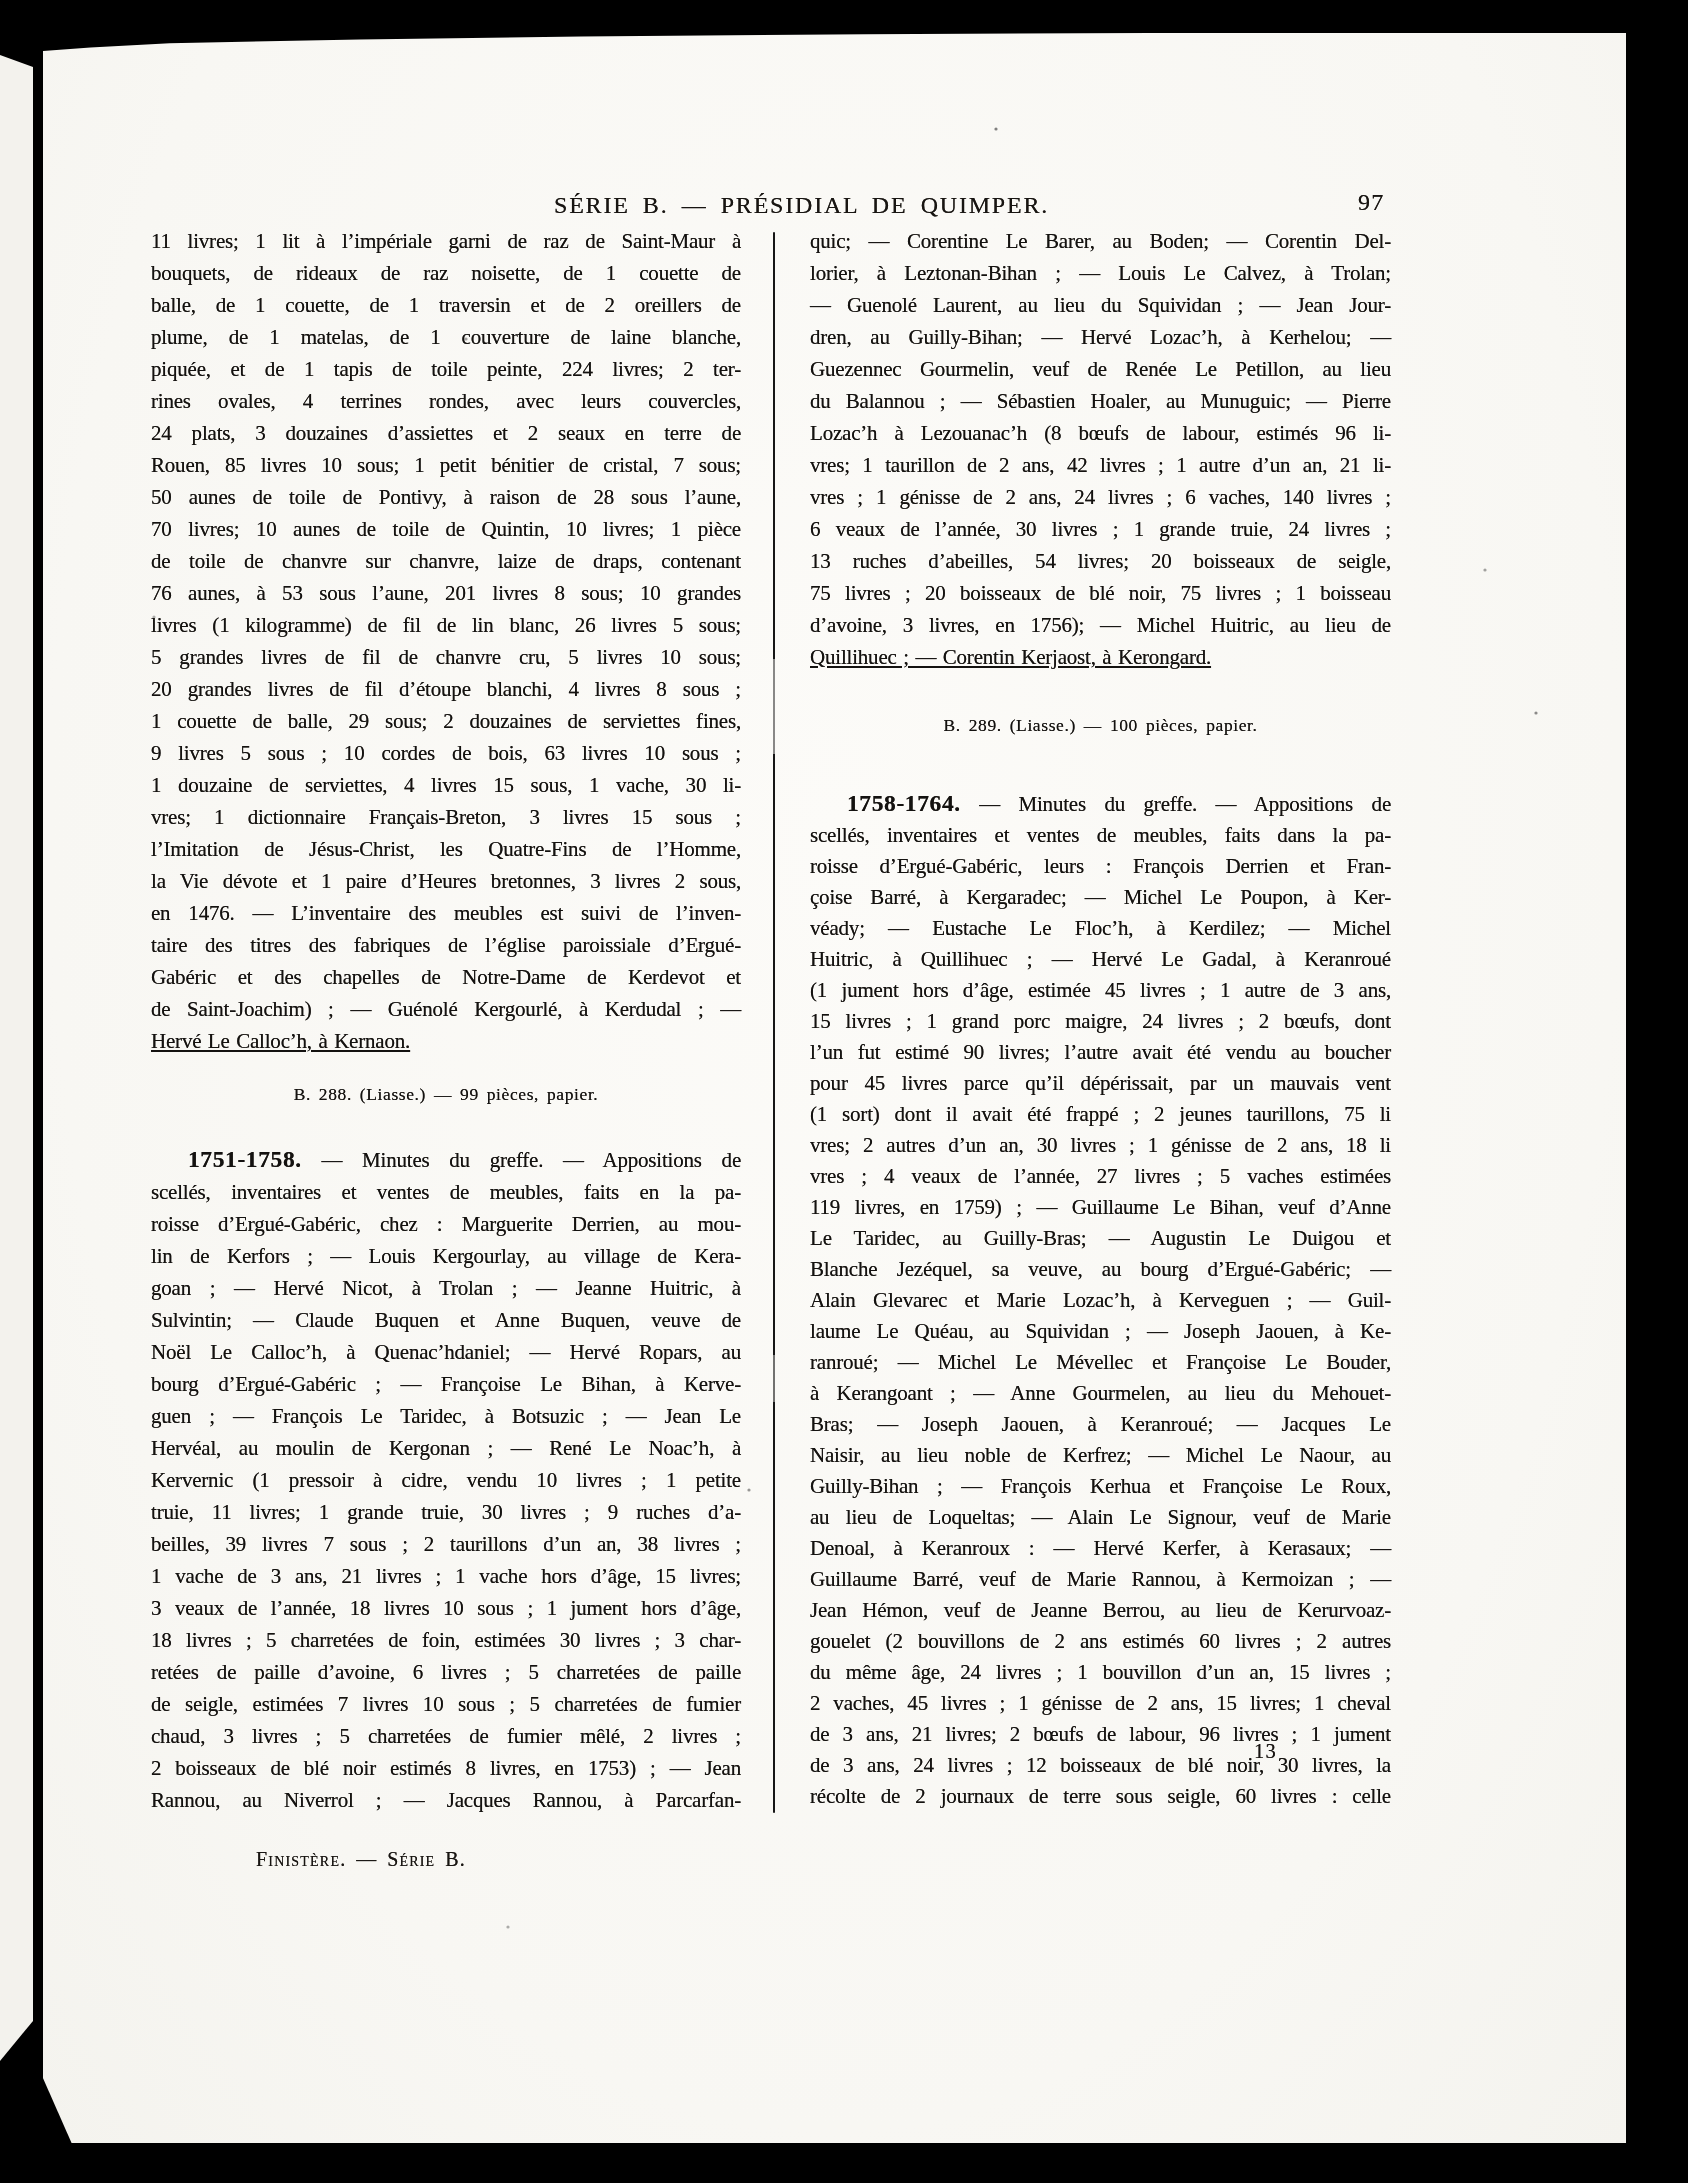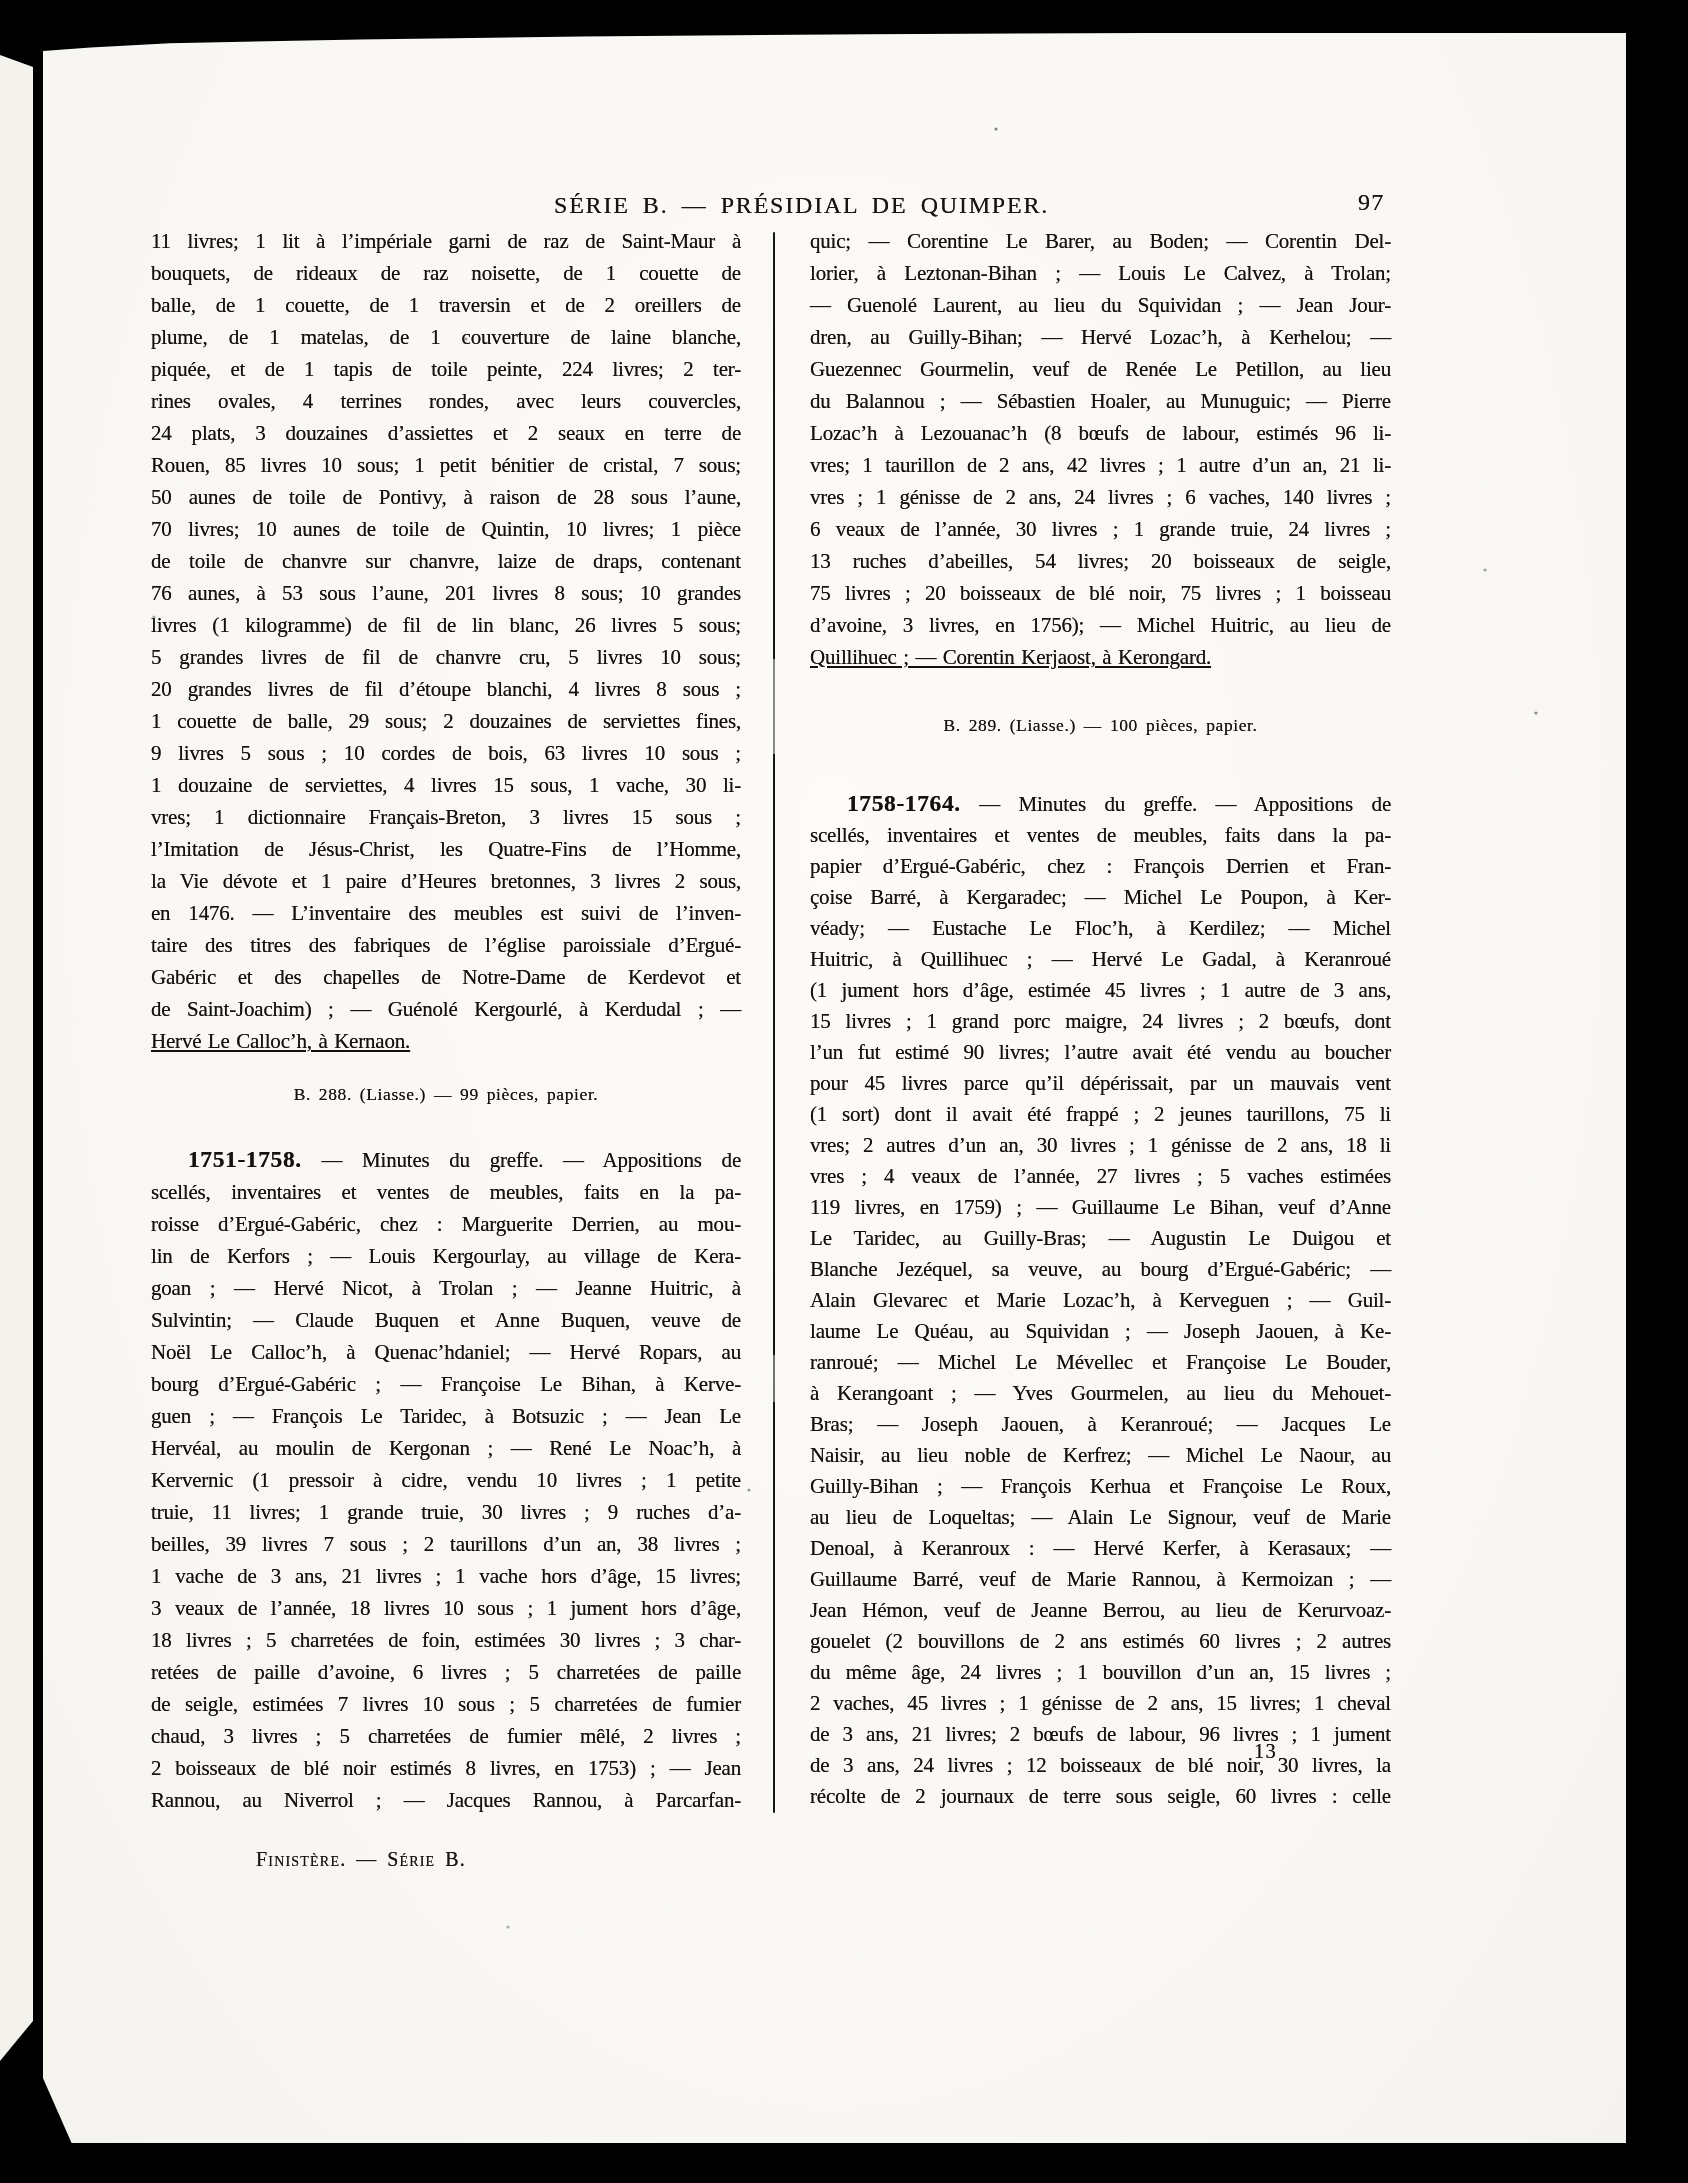--- a/index.html
+++ b/index.html
@@ -172,38 +172,38 @@
         <div class="ln">6 veaux de l’année, 30 livres ; 1 grande truie, 24 livres ;</div>
         <div class="ln">13 ruches d’abeilles, 54 livres; 20 boisseaux de seigle,</div>
         <div class="ln">75 livres ; 20 boisseaux de blé noir, 75 livres ; 1 boisseau</div>
         <div class="ln">d’avoine, 3 livres, en 1756); — Michel Huitric, au lieu de</div>
         <div class="ln last">Quillihuec ; — Corentin Kerjaost, à Kerongard.</div>
       </div>
       <div class="seg seg1 heading">B. 289. (Liasse.) — 100 pièces, papier.</div>
       <div class="seg seg2 lines">
         <div class="ln ind"><span class="lead">1758-1764.</span> — Minutes du greffe. — Appositions de</div>
         <div class="ln">scellés, inventaires et ventes de meubles, faits dans la pa-</div>
-        <div class="ln">papier d’Ergué-Gabéric, chez : François Derrien et Fran-</div>
+        <div class="ln">roisse d’Ergué-Gabéric, leurs : François Derrien et Fran-</div>
         <div class="ln">çoise Barré, à Kergaradec; — Michel Le Poupon, à Ker-</div>
         <div class="ln">véady; — Eustache Le Floc’h, à Kerdilez; — Michel</div>
         <div class="ln">Huitric, à Quillihuec ; — Hervé Le Gadal, à Keranroué</div>
         <div class="ln">(1 jument hors d’âge, estimée 45 livres ; 1 autre de 3 ans,</div>
         <div class="ln">15 livres ; 1 grand porc maigre, 24 livres ; 2 bœufs, dont</div>
         <div class="ln">l’un fut estimé 90 livres; l’autre avait été vendu au boucher</div>
         <div class="ln">pour 45 livres parce qu’il dépérissait, par un mauvais vent</div>
         <div class="ln">(1 sort) dont il avait été frappé ; 2 jeunes taurillons, 75 li</div>
         <div class="ln">vres; 2 autres d’un an, 30 livres ; 1 génisse de 2 ans, 18 li</div>
         <div class="ln">vres ; 4 veaux de l’année, 27 livres ; 5 vaches estimées</div>
         <div class="ln">119 livres, en 1759) ; — Guillaume Le Bihan, veuf d’Anne</div>
         <div class="ln">Le Taridec, au Guilly-Bras; — Augustin Le Duigou et</div>
         <div class="ln">Blanche Jezéquel, sa veuve, au bourg d’Ergué-Gabéric; —</div>
         <div class="ln">Alain Glevarec et Marie Lozac’h, à Kerveguen ; — Guil-</div>
         <div class="ln">laume Le Quéau, au Squividan ; — Joseph Jaouen, à Ke-</div>
         <div class="ln">ranroué; — Michel Le Mévellec et Françoise Le Bouder,</div>
-        <div class="ln">à Kerangoant ; — Yves Gourmelen, au lieu du Mehouet-</div>
+        <div class="ln">à Kerangoant ; — Anne Gourmelen, au lieu du Mehouet-</div>
         <div class="ln">Bras; — Joseph Jaouen, à Keranroué; — Jacques Le</div>
         <div class="ln">Naisir, au lieu noble de Kerfrez; — Michel Le Naour, au</div>
         <div class="ln">Guilly-Bihan ; — François Kerhua et Françoise Le Roux,</div>
         <div class="ln">au lieu de Loqueltas; — Alain Le Signour, veuf de Marie</div>
         <div class="ln">Denoal, à Keranroux : — Hervé Kerfer, à Kerasaux; —</div>
         <div class="ln">Guillaume Barré, veuf de Marie Rannou, à Kermoizan ; —</div>
         <div class="ln">Jean Hémon, veuf de Jeanne Berrou, au lieu de Kerurvoaz-</div>
         <div class="ln">gouelet (2 bouvillons de 2 ans estimés 60 livres ; 2 autres</div>
         <div class="ln">du même âge, 24 livres ; 1 bouvillon d’un an, 15 livres ;</div>
         <div class="ln">2 vaches, 45 livres ; 1 génisse de 2 ans, 15 livres; 1 cheval</div>

